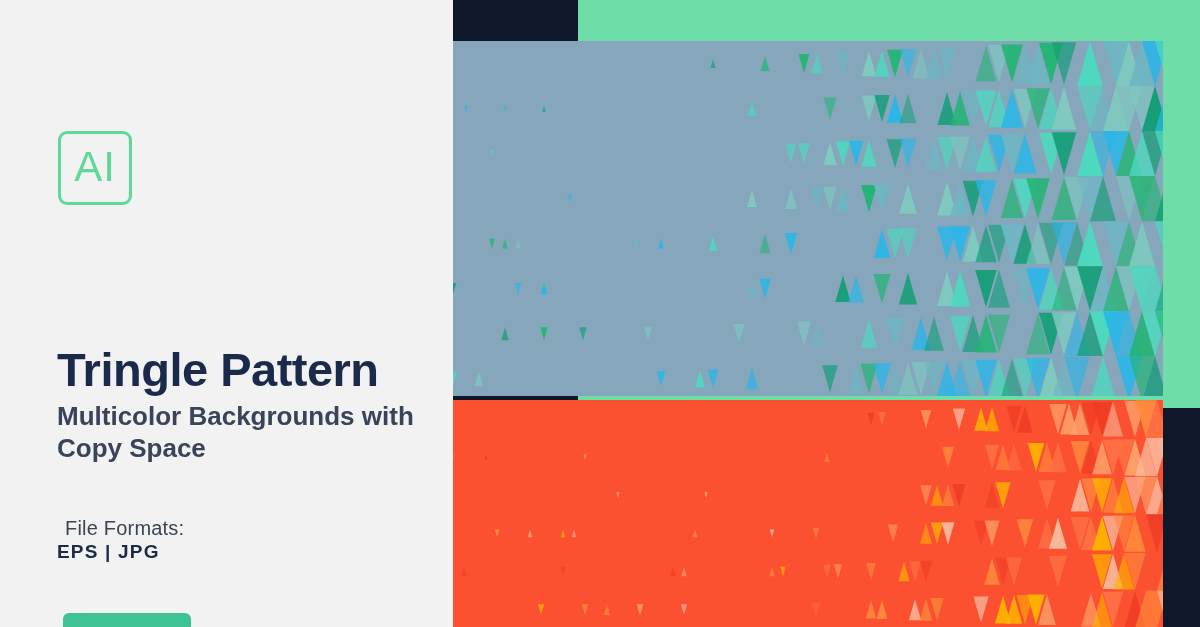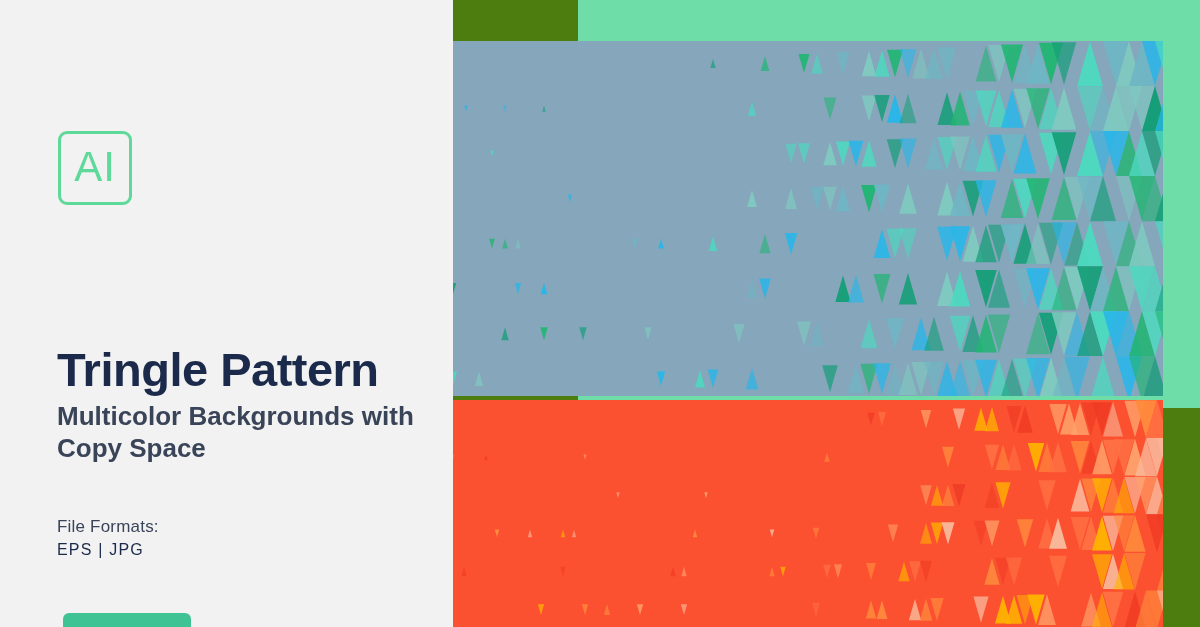--- a/index.html
+++ b/index.html
@@ -10,21 +10,21 @@
     width: 1200px;
     height: 627px;
     overflow: hidden;
     font-family: "Liberation Sans", sans-serif;
     background: #f2f2f2;
   }
   #stage {
     position: relative;
     width: 1200px;
     height: 627px;
-    background: #4d7c0f;
+    background: #0f172a;
     overflow: hidden;
   }
 
   
   .blob {
     position: absolute;
     border-radius: 50%;
   }
   #blob-light {
     left: 590px;
@@ -107,34 +107,34 @@
     left: 57px;
     top: 401px;
     font-size: 26px;
     font-weight: bold;
     color: #3a4458;
     line-height: 1.23;
     width: 400px;
   }
   #formats-label {
     position: absolute;
-    left: 57px;
+    left: 65px;
     top: 517px;
-    font-size: 17px;
+    font-size: 20px;
     font-weight: 400;
     color: #3a4458;
     letter-spacing: 0.2px;
     text-align: right;
   }
   #formats-value {
     position: absolute;
     left: 57px;
     top: 541px;
-    font-size: 16px;
-    font-weight: normal;
+    font-size: 19px;
+    font-weight: bold;
     color: #1b2a4a;
     letter-spacing: 1.2px;
   }
   #cta-button {
     position: absolute;
     left: 63px;
     top: 613px;
     width: 128px;
     height: 44px;
     background: #3fc294;

